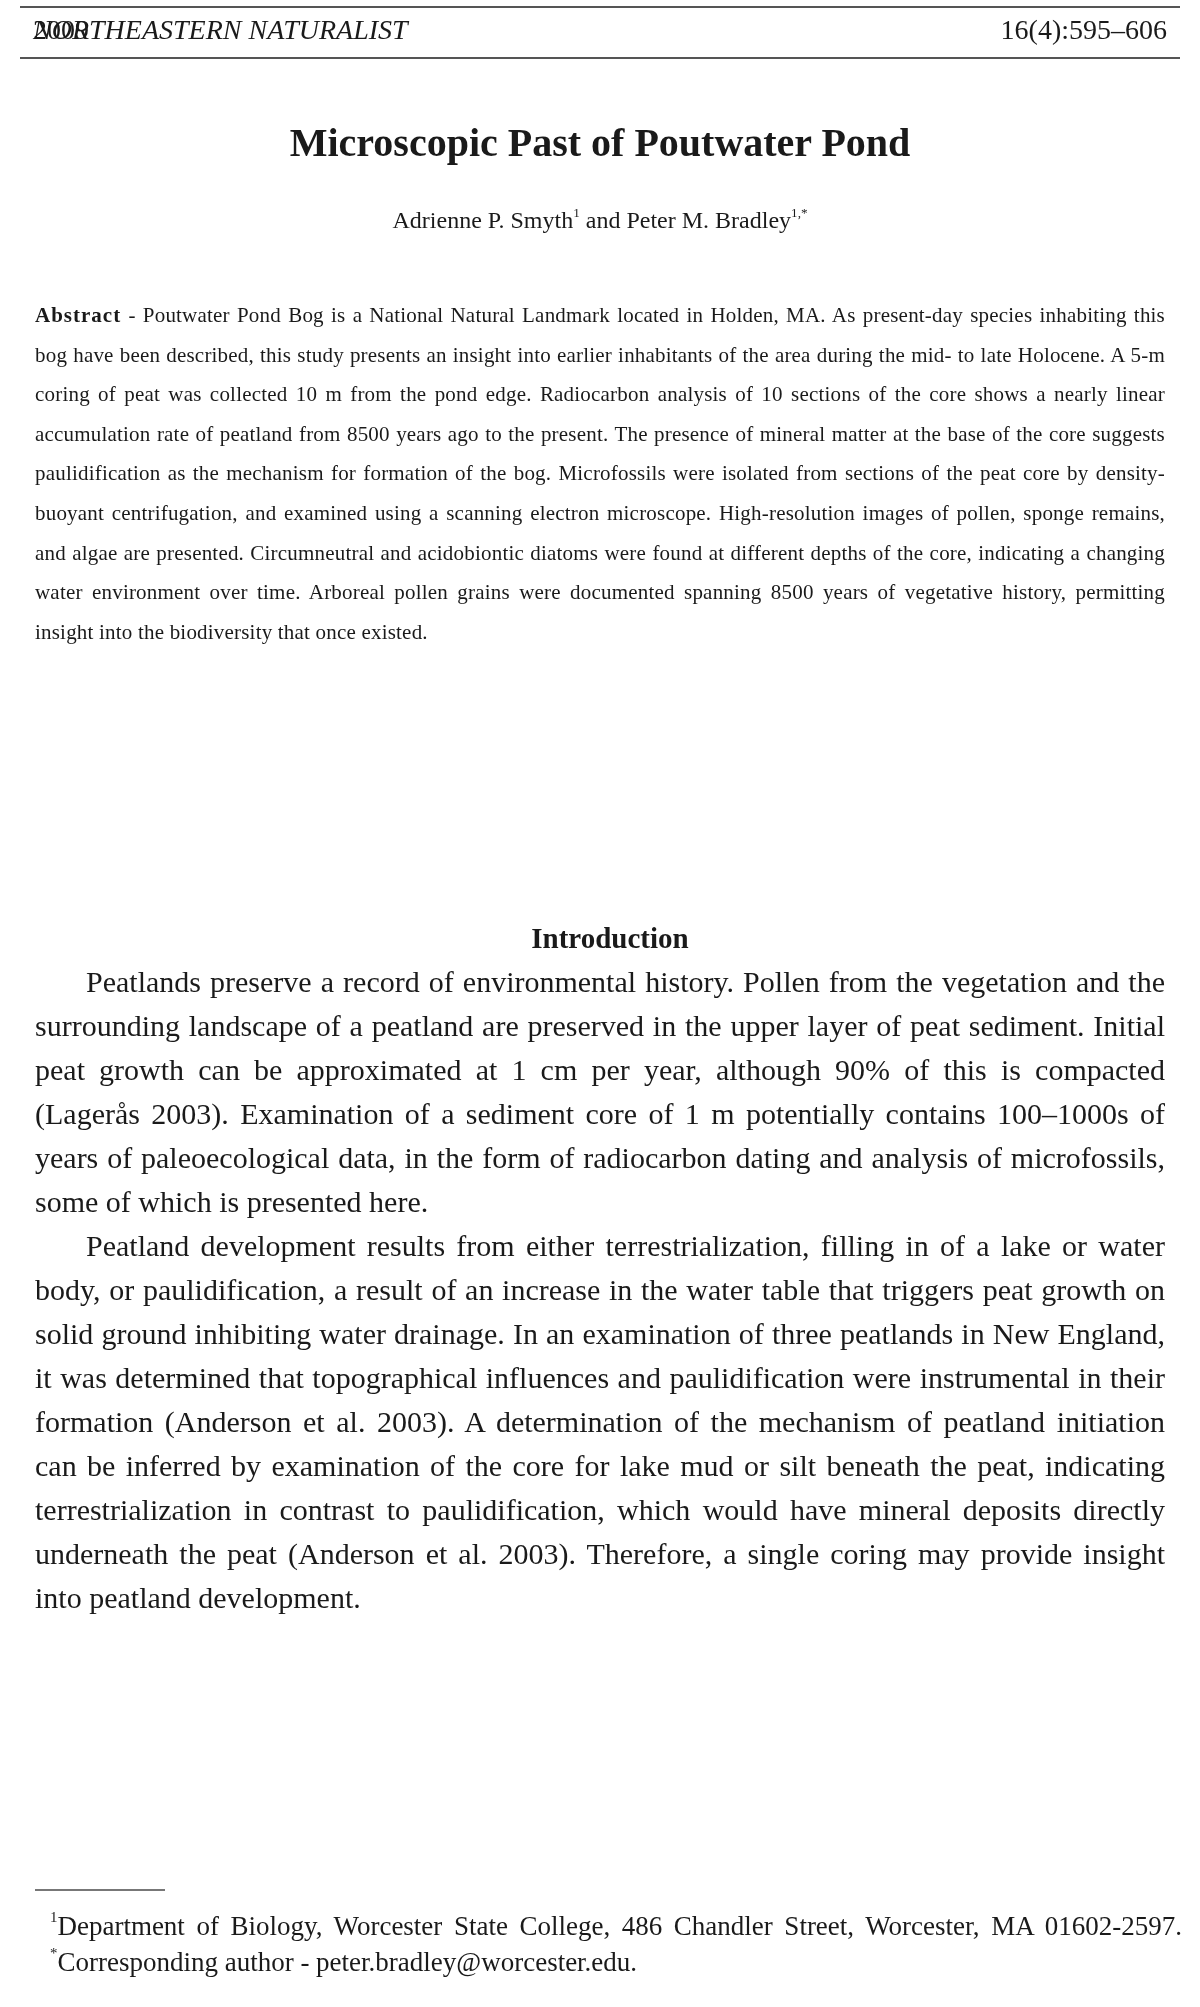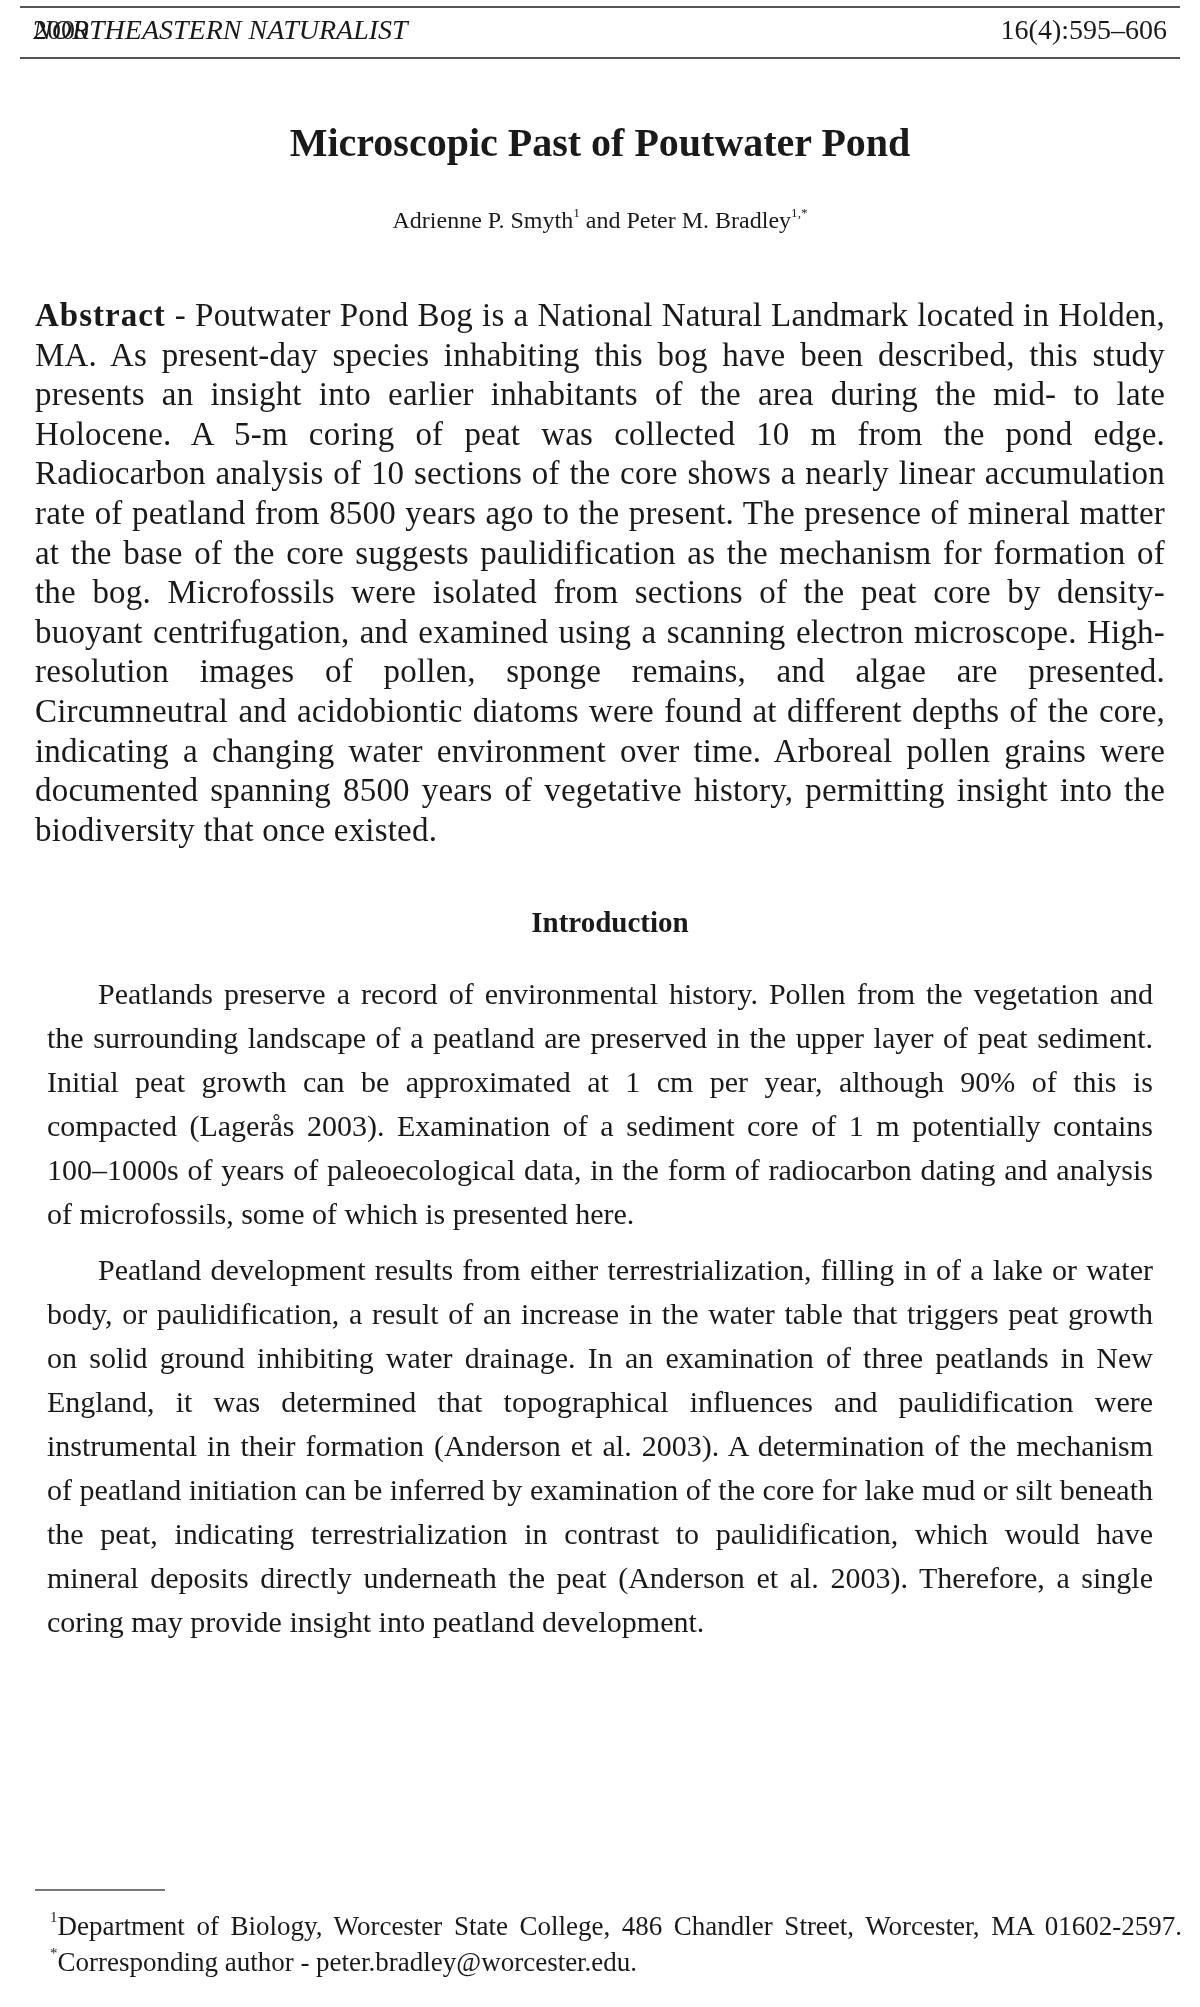--- a/index.html
+++ b/index.html
@@ -5,25 +5,25 @@
   html, body { margin: 0; padding: 0; background: #ffffff; }
   body { width: 1200px; height: 2007px; position: relative; overflow: hidden; color: #1a1a1a; font-family: "Liberation Serif", "DejaVu Serif", serif; }
   .rule { position: absolute; left: 20px; width: 1160px; height: 2px; background: #555; }
   .running-head { position: absolute; top: 12px; left: 33px; right: 33px; height: 36px; font-size: 28px; line-height: 36px; }
   .rh-left { position: absolute; left: 0; top: 0; }
   .rh-center { position: absolute; left: 0; right: 0; text-align: left; font-style: italic; }
   .rh-right { position: absolute; right: 0; top: 0; }
   .title { position: absolute; top: 118px; left: 0; right: 0; text-align: center; font-weight: bold; font-size: 40px; line-height: 50px; }
   .authors { position: absolute; top: 200px; left: 0; right: 0; text-align: center; font-size: 24px; line-height: 40px; }
   sup { font-size: 0.55em; vertical-align: 0.85em; line-height: 0; }
-  .abstract { position: absolute; top: 296px; left: 35px; width: 1130px; font-size: 33px; line-height: 39.6px; text-align: justify; letter-spacing: 0.2px; }
+  .abstract { position: absolute; top: 296px; left: 35px; width: 1130px; font-size: 21px; line-height: 39.6px; text-align: justify; letter-spacing: 0.2px; }
   .abstract .label { font-weight: bold; letter-spacing: 1px; }
   .section-heading { position: absolute; top: 902px; left: 0; right: 0; text-align: center; font-weight: bold; font-size: 29px; line-height: 40px; }
   .intro { position: absolute; top: 960px; left: 35px; width: 1130px; font-size: 30px; line-height: 44px; text-align: justify; }
-  .intro p { margin: 12px; text-indent: 51px; }
+  .intro p { margin: 0; text-indent: 51px; }
   .footnote-rule { position: absolute; top: 1889px; left: 35px; width: 130px; height: 2px; background: #777; }
   .footnote { position: absolute; top: 1908px; left: 50px; width: 1132px; font-size: 27px; line-height: 36px; text-align: justify; }
 </style>
 </head>
 <body>
 
 <div class="rule" style="top:6px;"></div>
 <div class="running-head">
   <span class="rh-left">2009</span>
   <span class="rh-center">NORTHEASTERN NATURALIST</span>
@@ -34,21 +34,21 @@
 <h1 class="title" style="margin:0;text-align:center;">Microscopic Past of Poutwater Pond</h1>
 
 <div class="authors">
   <span>Adrienne P. Smyth</span><sup>1</sup><span> and </span><span>Peter M. Bradley</span><sup>1,*</sup>
 </div>
 
 <div class="abstract">
   <span class="label">Abstract</span><span> - </span><span>Poutwater Pond Bog is a National Natural Landmark located in Holden, MA. As present-day species inhabiting this bog have been described, this study presents an insight into earlier inhabitants of the area during the mid- to late Holocene. A 5-m coring of peat was collected 10 m from the pond edge. Radiocarbon analysis of 10 sections of the core shows a nearly linear accumulation rate of peatland from 8500 years ago to the present. The presence of mineral matter at the base of the core suggests paulidification as the mechanism for formation of the bog. Microfossils were isolated from sections of the peat core by density-buoyant centrifugation, and examined using a scanning electron microscope. High-resolution images of pollen, sponge remains, and algae are presented. Circumneutral and acidobiontic diatoms were found at different depths of the core, indicating a changing water environment over time. Arboreal pollen grains were documented spanning 8500 years of vegetative history, permitting insight into the biodiversity that once existed.</span>
 </div>
 
-<h2 class="section-heading" style="margin:0;padding-left:20px;">Introduction</h2>
+<h2 class="section-heading" style="margin:16px;padding-left:20px;">Introduction</h2>
 
 <div class="intro">
   <p>Peatlands preserve a record of environmental history. Pollen from the vegetation and the surrounding landscape of a peatland are preserved in the upper layer of peat sediment. Initial peat growth can be approximated at 1 cm per year, although 90% of this is compacted (Lagerås 2003). Examination of a sediment core of 1 m potentially contains 100–1000s of years of paleoecological data, in the form of radiocarbon dating and analysis of microfossils, some of which is presented here.</p>
   <p>Peatland development results from either terrestrialization, filling in of a lake or water body, or paulidification, a result of an increase in the water table that triggers peat growth on solid ground inhibiting water drainage. In an examination of three peatlands in New England, it was determined that topographical influences and paulidification were instrumental in their formation (Anderson et al. 2003). A determination of the mechanism of peatland initiation can be inferred by examination of the core for lake mud or silt beneath the peat, indicating terrestrialization in contrast to paulidification, which would have mineral deposits directly underneath the peat (Anderson et al. 2003). Therefore, a single coring may provide insight into peatland development.</p>
 </div>
 
 <div class="footnote-rule"></div>
 <div class="footnote">
   <sup>1</sup><span>Department of Biology, Worcester State College, 486 Chandler Street, Worcester, MA 01602-2597. </span><sup>*</sup><span>Corresponding author - peter.bradley@worcester.edu.</span>
 </div>

